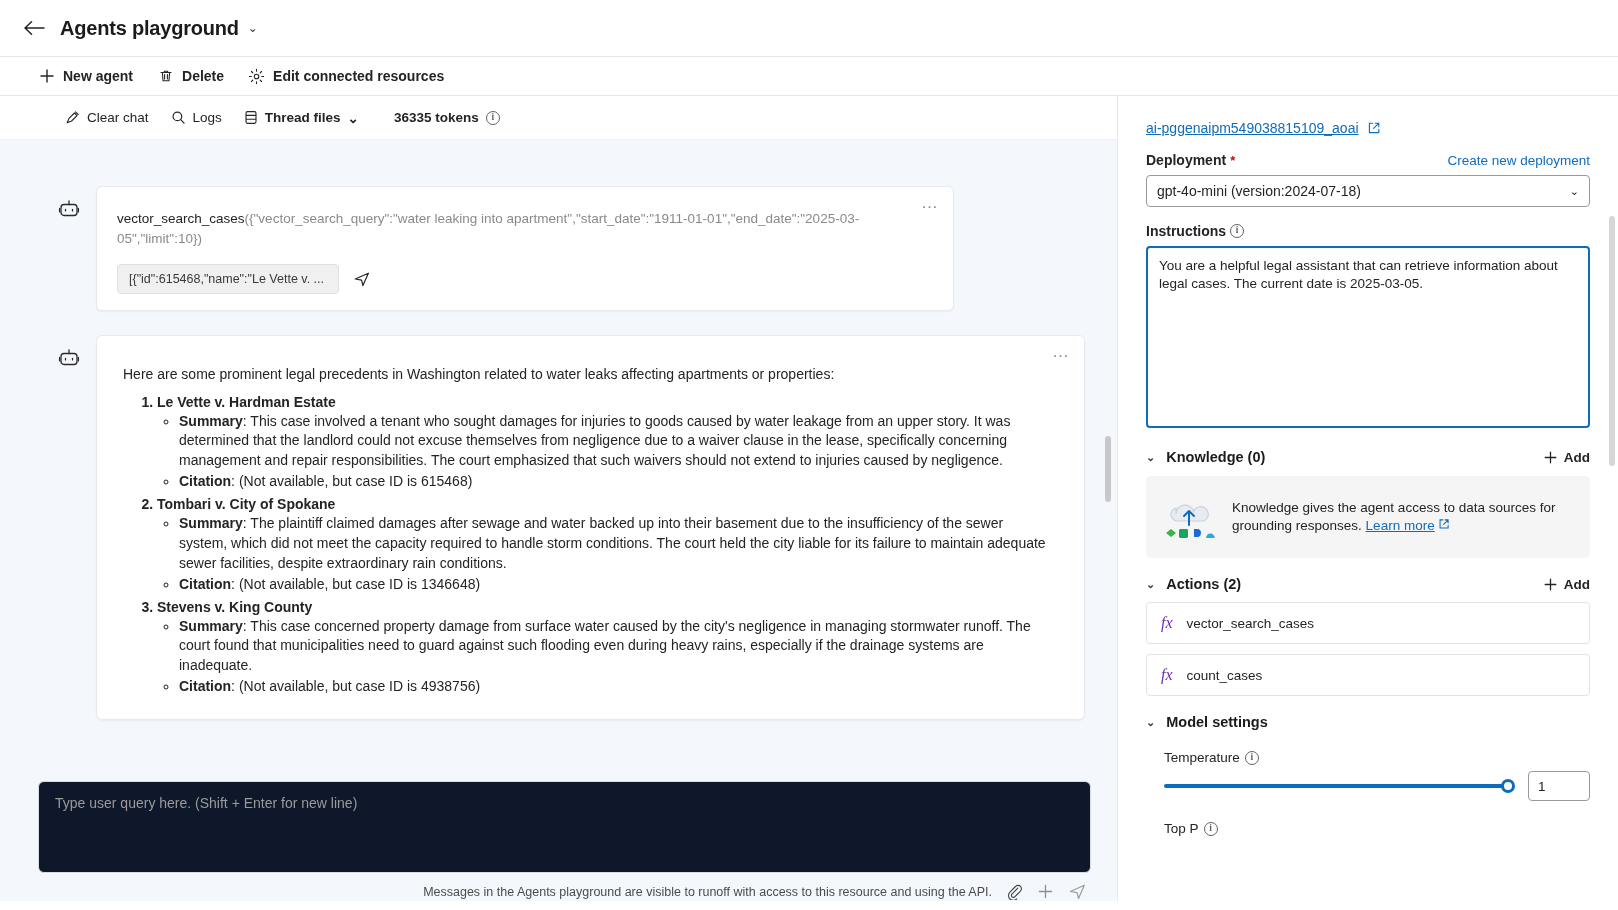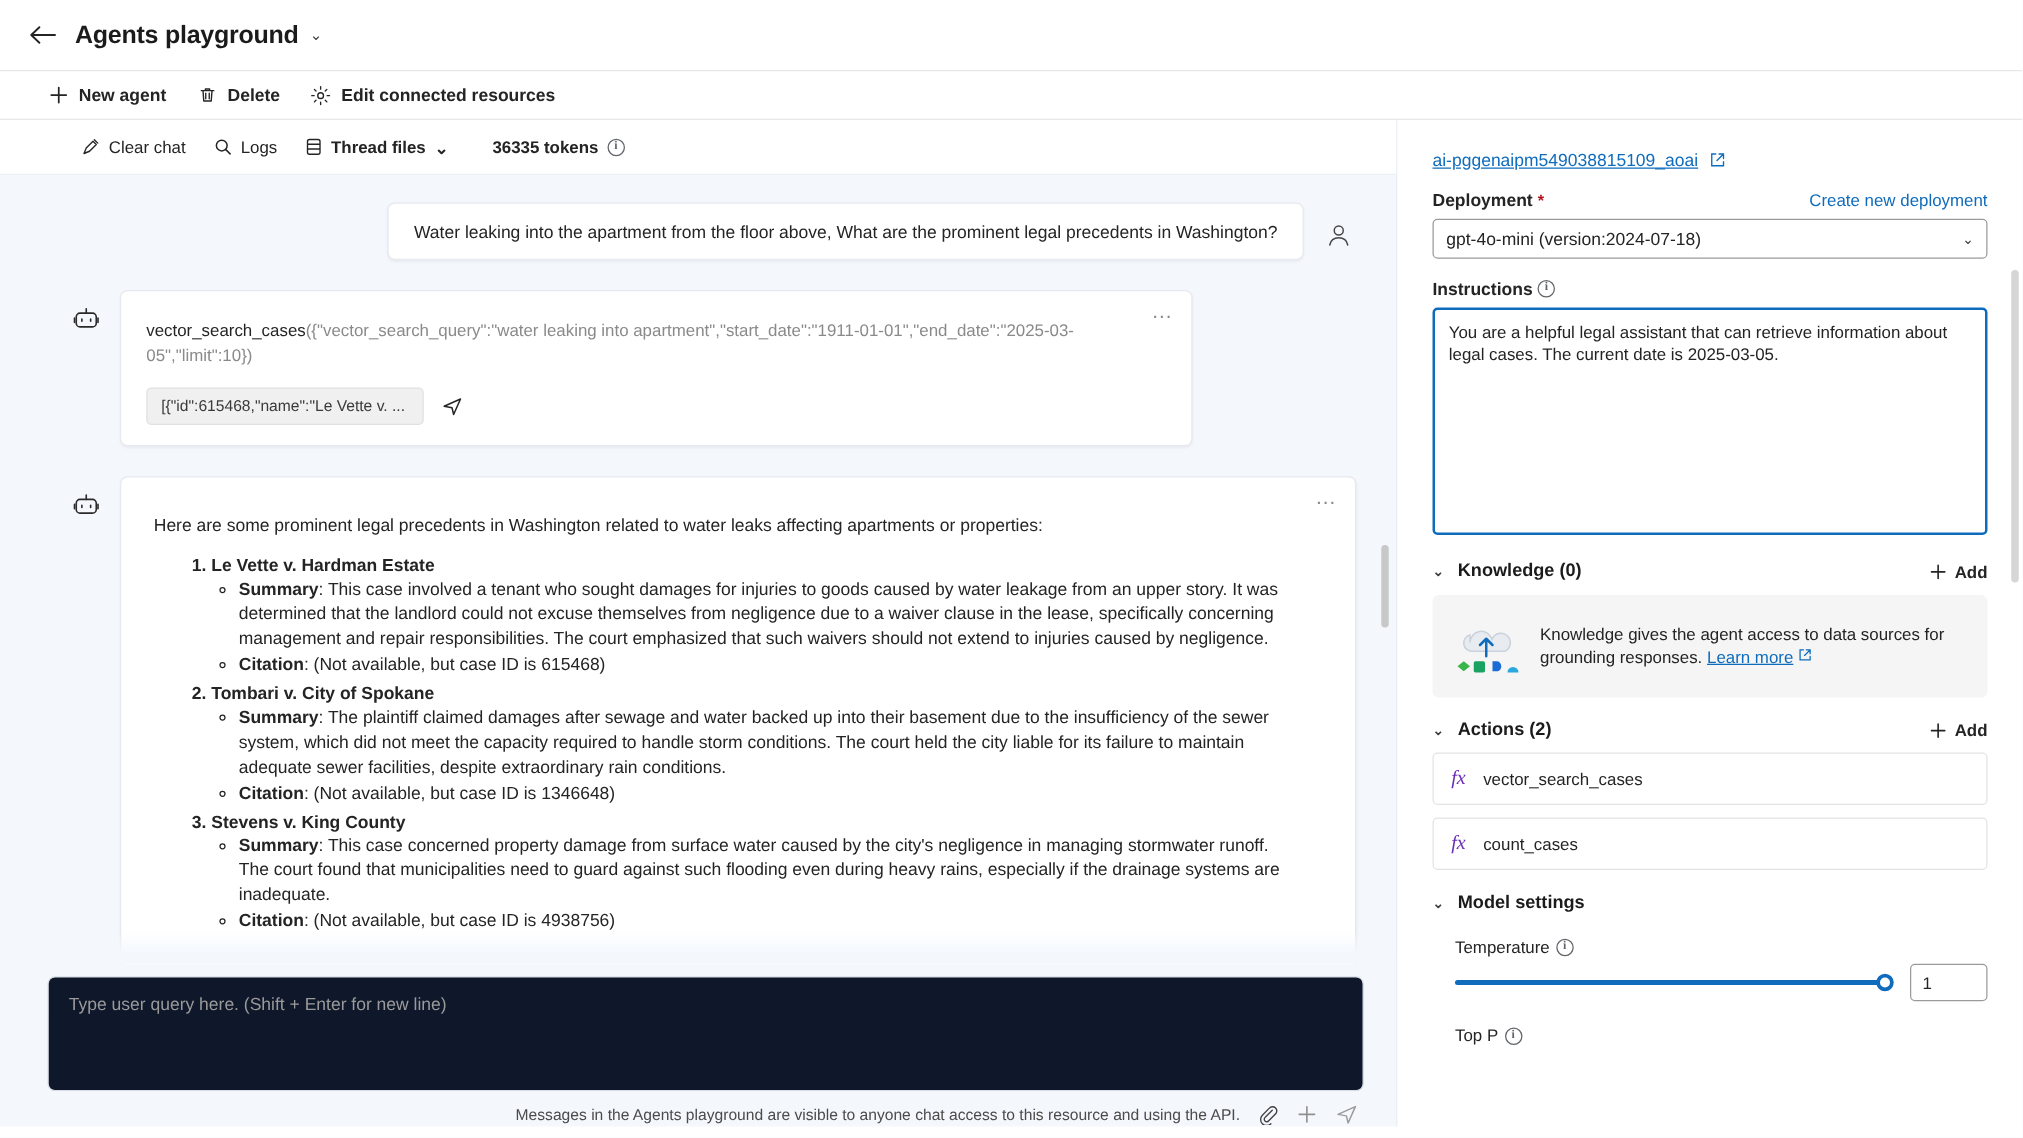--- a/index.html
+++ b/index.html
@@ -144,21 +144,21 @@
   .tool-result-row { display: flex; align-items: center; gap: 10px; margin-top: 14px; }
   .tool-result-input {
     background: #f0f0f0; border: 1px solid #e0e0e0; border-radius: 4px;
     padding: 7px 11px; font-size: 12.5px; color: #3a3a3a;
     width: 222px; overflow: hidden; white-space: nowrap; text-overflow: ellipsis;
   }
   .send-mini { color: #242424; cursor: pointer; display: inline-flex; padding: 4px; }
 
   .answer-card { padding: 30px 26px 18px 26px; }
   .answer-intro { font-size: 14px; color: #242424; margin: 0 0 12px 0; }
-  ol.answer-list { margin: 16px; padding-left: 30px; }
+  ol.answer-list { margin: 4px; padding-left: 30px; }
   ol.answer-list > li { margin-bottom: 2px; font-weight: 700; font-size: 14px; }
   ul.sub { list-style-type: circle; margin: 2px 0 4px 0; padding-left: 22px; }
   ul.sub > li { font-weight: 400; font-size: 14px; line-height: 1.42; margin-bottom: 1px; }
   ul.sub b { font-weight: 700; }
 
   .fade-bottom {
     position: absolute; left: 0; right: 0; bottom: 0; height: 26px;
     background: linear-gradient(to bottom, rgba(244,248,253,0), #f4f8fd 70%);
     pointer-events: none;
   }
@@ -332,29 +332,20 @@
           <span>⌄</span>
         </div>
         <div class="tokens">
           <span>36335 tokens</span>
           <span class="info-circle">i</span>
         </div>
       </div>
 
       <div class="transcript">
 
-        <div class="msg-user-row">
-          <div class="bubble-user">Water leaking into the apartment from the floor above, What are the prominent legal precedents in Washington?</div>
-          <div class="avatar-user">
-            <svg class="svg-ic" width="22" height="22" viewBox="0 0 22 22" fill="none">
-              <circle cx="11" cy="7.4" r="3.6" stroke="#474747" stroke-width="1.2"></circle>
-              <path d="M3.8 19c.7-3.7 3.7-5.8 7.2-5.8s6.5 2.1 7.2 5.8" stroke="#474747" stroke-width="1.2" stroke-linecap="round"></path>
-            </svg>
-          </div>
-        </div>
 
         <div class="msg-agent-row">
           <div class="avatar-agent">
             <svg class="svg-ic" width="24" height="24" viewBox="0 0 24 24" fill="none">
               <rect x="4" y="7.5" width="16" height="11" rx="3" stroke="#2a2a2a" stroke-width="1.3"></rect>
               <path d="M12 4v3.5M8.5 12.3v1.6M15.5 12.3v1.6M2.6 11.5v3.4M21.4 11.5v3.4" stroke="#2a2a2a" stroke-width="1.3" stroke-linecap="round"></path>
             </svg>
           </div>
           <div class="card tool-card">
             <span class="card-ellipsis">…</span>
@@ -412,21 +403,21 @@
       </div>
 
       <div class="scroll-thumb"></div>
 
       <div class="composer-wrap">
         <div class="composer" title="Type user query here. (Shift + Enter for new line)">
           <span>Type user query here. (Shift + Enter for new line)</span>
         </div>
       </div>
       <div class="composer-footer">
-        <span class="composer-note">Messages in the Agents playground are visible to anyone chat access to this resource and using the API.</span>
+        <span class="composer-note">Messages in the Agents playground are visible to runoff with access to this resource and using the API.</span>
         <span class="footer-icon">
           <svg class="svg-ic" width="17" height="17" viewBox="0 0 17 17" fill="none">
             <path d="M11.8 5.2l-5.6 5.6a2 2 0 102.8 2.8l5.3-5.3a3.4 3.4 0 10-4.8-4.8L3.9 9.2a4.8 4.8 0 106.8 6.8" stroke="#424242" stroke-width="1.1" stroke-linecap="round"></path>
           </svg>
         </span>
         <span class="footer-icon">
           <svg class="svg-ic" width="17" height="17" viewBox="0 0 17 17">
               <path d="M8.5 2.4v12.2M2.4 8.5h12.2" stroke="#8f8f8f" stroke-width="1.3" stroke-linecap="round"></path>
             </svg>
         </span>

